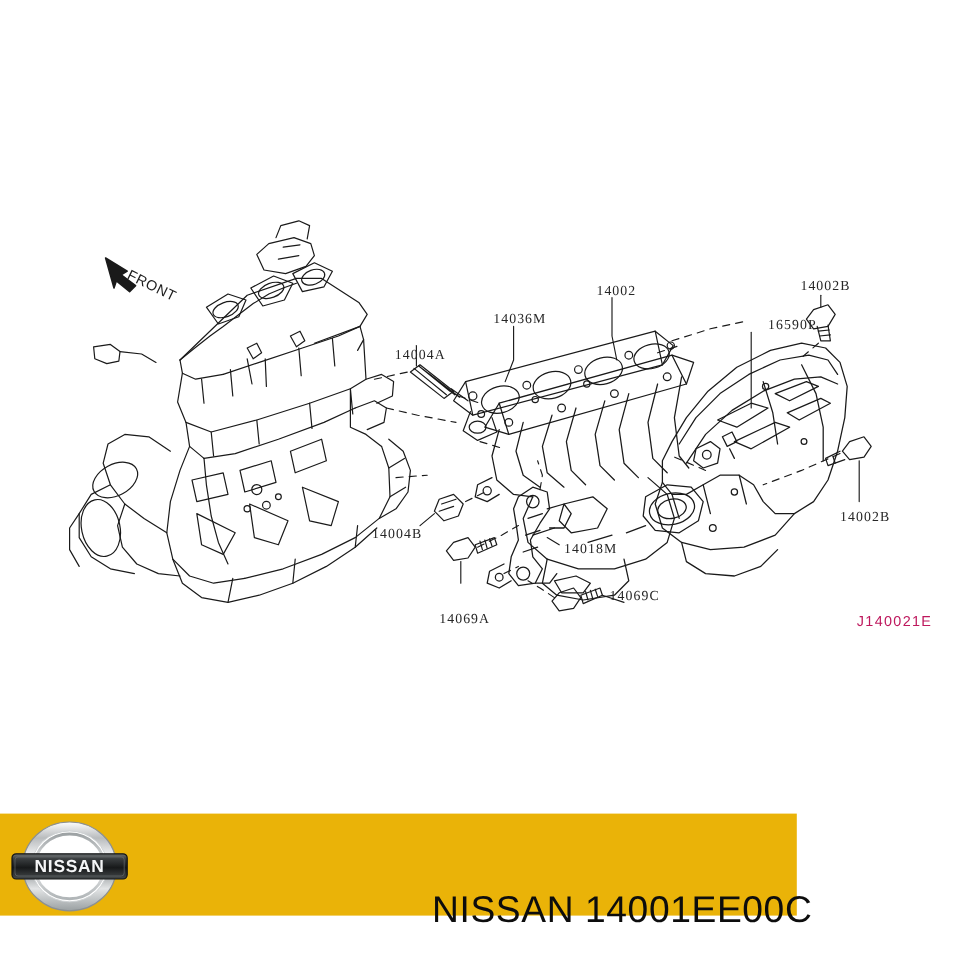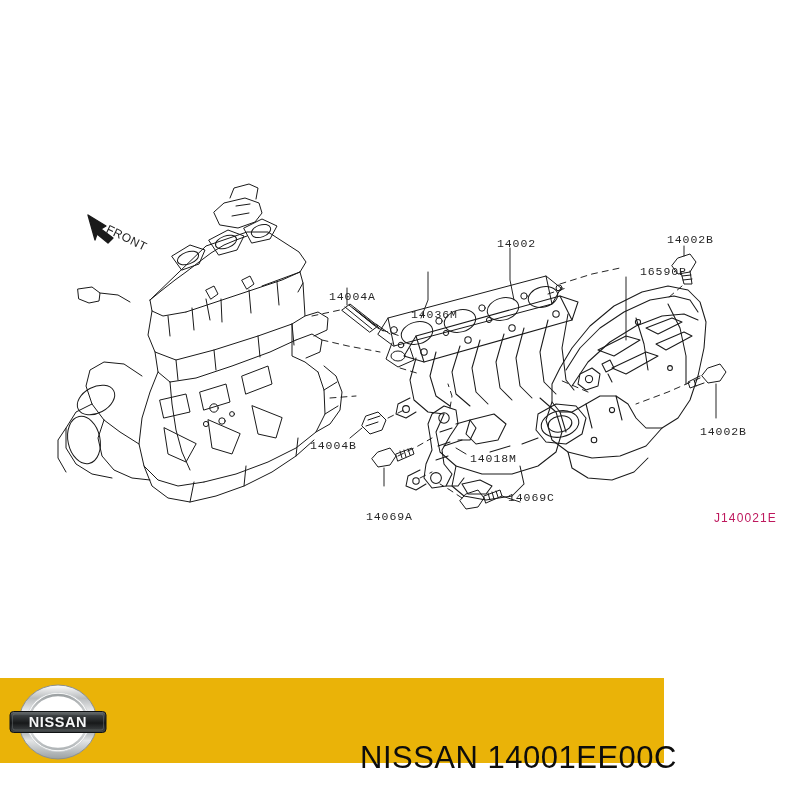--- a/index.html
+++ b/index.html
@@ -9,21 +9,21 @@
     overflow:hidden;position:relative;
   }
   #page{position:absolute;inset:0;width:800px;height:800px;background:#fff;}
 
   
   #diagram{position:absolute;left:0;top:0;width:800px;height:715px;}
   #diagram svg{display:block;}
 
   .lbl{
     position:absolute;
-    font-family:Liberation Mono, monospace;
+    font-family:Liberation Serif, serif;
     font-size:11.5px;
     letter-spacing:0.9px;
     color:#262626;
     white-space:nowrap;
     line-height:1;
     text-align:right;
   }
   .drawing-code{
     position:absolute;
     font-family:"Liberation Sans", sans-serif;
@@ -319,21 +319,21 @@
 
           <path d="M330 398 L356 396"></path>
         </g>
 
       </g>
     </svg>
 
     <div class="front-label" style="left:110px; top:222px;">FRONT</div>
 
     <div class="lbl" style="left:329px; top:291px;">14004A</div>
-    <div class="lbl" style="left:411px; top:261px;margin-top:48px;">14036M</div>
+    <div class="lbl" style="left:411px; top:261px;">14036M</div>
     <div class="lbl" style="left:497px; top:238px;">14002</div>
     <div class="lbl" style="left:613px; top:266px;margin-left:27px;">16590P</div>
     <div class="lbl" style="left:667px; top:234px;">14002B</div>
     <div class="lbl" style="left:700px; top:426px;">14002B</div>
     <div class="lbl" style="left:310px; top:440px;">14004B</div>
     <div class="lbl" style="left:366px; top:492px;margin-top:19px;">14069A</div>
     <div class="lbl" style="left:470px; top:453px;">14018M</div>
     <div class="lbl" style="left:508px; top:492px;">14069C</div>
 
     <div class="drawing-code" style="left:714px; top:511px;">J140021E</div>

